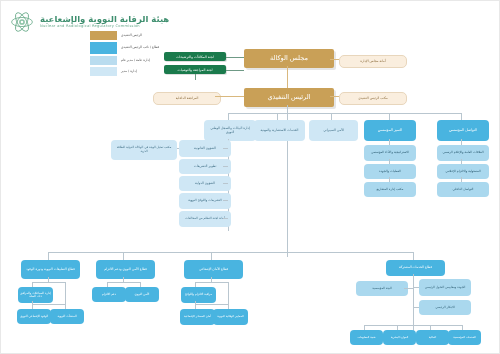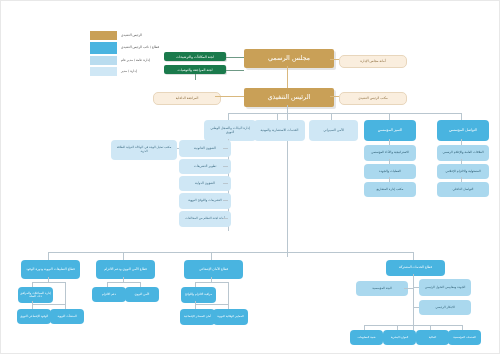--- a/index.html
+++ b/index.html
@@ -61,20 +61,37 @@
   .lnv{width:.6px;}
   .lnh{height:.6px;}
   .ln-gold{background:#d9b87e;}
   .ln-green{background:#6f9a86;}
 </style>
 </head>
 <body>
 
 <div id="sheet">
 
+  <div class="brand">
+    <div class="brand-mark">
+      <svg viewBox="0 0 40 40" width="26" height="26">
+        <g fill="none" stroke="#6fae8e" stroke-width="1.3">
+          <ellipse cx="20" cy="20" rx="16" ry="7"></ellipse>
+          <ellipse cx="20" cy="20" rx="16" ry="7" transform="rotate(60 20 20)"></ellipse>
+          <ellipse cx="20" cy="20" rx="16" ry="7" transform="rotate(120 20 20)"></ellipse>
+        </g>
+        <circle cx="20" cy="20" r="4.4" fill="#8cc3a6"></circle>
+        <circle cx="20" cy="20" r="2" fill="#ffffff"></circle>
+      </svg>
+    </div>
+    <div class="brand-text">
+      <div class="brand-ar">هيئة الرقابة النووية والإشعاعية</div>
+      <div class="brand-en">Nuclear and Radiological Regulatory Commission</div>
+    </div>
+  </div>
 
   <div class="legend">
     <div class="legend-row">
       <div class="legend-lb">الرئيس التنفيذي</div>
       <div class="legend-sw" style="background:#c9a057"></div>
     </div>
     <div class="legend-row tall">
       <div class="legend-lb">قطاع / نائب الرئيس التنفيذي</div>
       <div class="legend-sw" style="background:#49b4e0"></div>
     </div>
@@ -88,21 +105,21 @@
     </div>
   </div>
 
   <div class="committee" style="left:163px;top:51px;">لجنة المكافآت والترشيحات</div>
   <div class="committee" style="left:163px;top:64px;">لجنة المراجعة والتوصيات</div>
 
   <div class="ln lnh ln-green abs" style="left:225px;top:55.5px;width:18px;"></div>
   <div class="ln lnh ln-green abs" style="left:225px;top:68.5px;width:18px;"></div>
   <div class="ln lnv ln-green abs" style="left:194px;top:73px;height:6px;"></div>
 
-  <div class="node gold" style="left:243px;top:48px;width:86px;height:17px;font-size:6.5px;">مجلس الرسمي</div>
+  <div class="node gold" style="left:243px;top:48px;width:86px;height:17px;font-size:6.5px;">مجلس الوكالة</div>
   <div class="node cream" style="left:338px;top:54px;width:62px;height:9px;font-size:3.2px;">أمانة مجلس الإدارة</div>
   <div class="ln lnh ln-gold abs" style="left:329px;top:58.3px;width:9px;"></div>
 
   <div class="ln lnv ln-gold abs" style="left:286px;top:65px;height:22px;"></div>
 
   <div class="node gold" style="left:243px;top:87px;width:86px;height:17px;font-size:6.5px;">الرئيس التنفيذي</div>
   <div class="node cream" style="left:338px;top:91px;width:62px;height:9px;font-size:3.2px;">مكتب الرئيس التنفيذي</div>
   <div class="ln lnh ln-gold abs" style="left:329px;top:95.3px;width:9px;"></div>
   <div class="node cream" style="left:152px;top:91px;width:62px;height:9px;font-size:3.2px;">المراجعة الداخلية</div>
   <div class="ln lnh ln-gold abs" style="left:214px;top:95.3px;width:29px;"></div>

